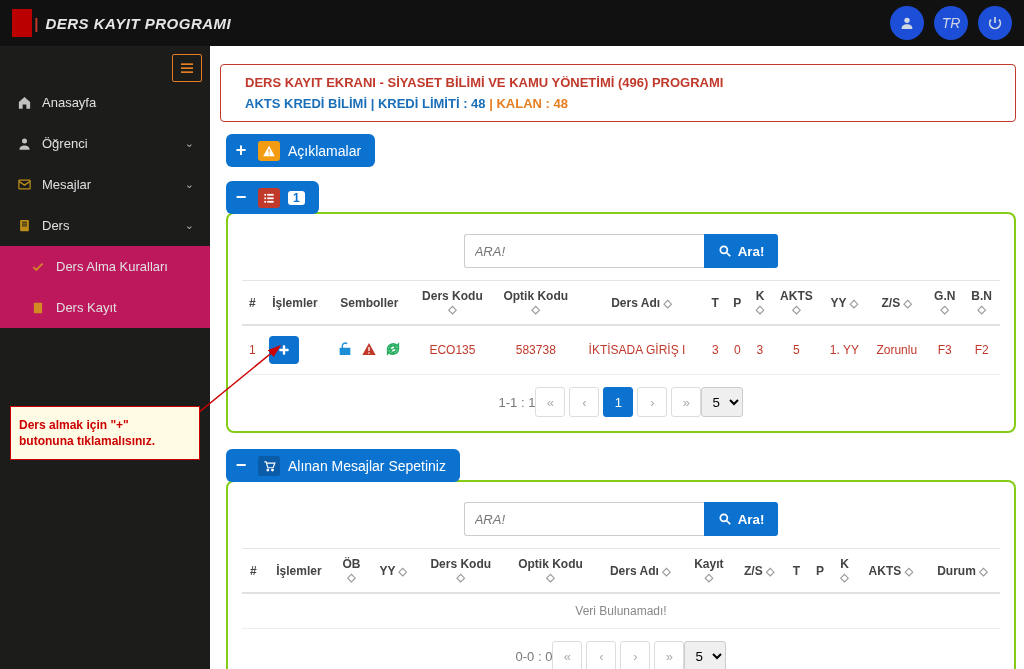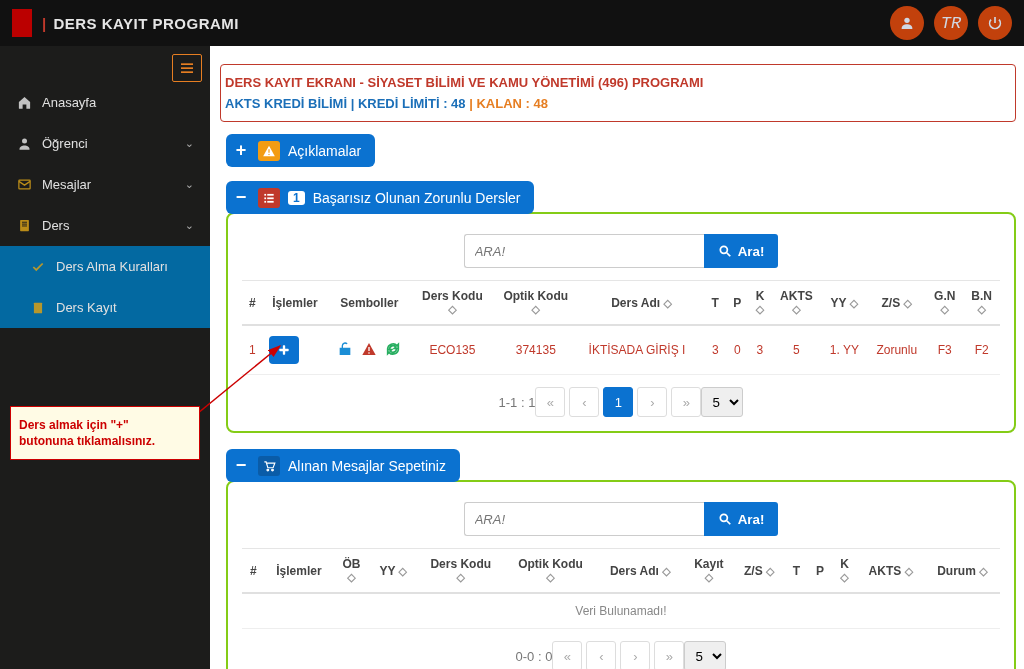--- a/index.html
+++ b/index.html
@@ -1,41 +1,41 @@
 <!DOCTYPE html>
 <html><head>
 <meta charset="utf-8">
 <style>
   * { box-sizing: border-box; margin: 0; padding: 0; }
   body { font-family: "Segoe UI", Arial, sans-serif; font-size: 13px; background: #fff; color: #333; }
   .topbar { height: 46px; background: #111; display: flex; align-items: center; padding: 0 12px; justify-content: space-between; }
-  .topbar-left { display: flex; align-items: center; gap: 8px; }
+  .topbar-left { display: flex; align-items: center; gap: 0; font-style: italic; }
   .logo { width: 20px; height: 28px; background: #b00; display: inline-block; }
   .top-title { color: #e6e6e6; font-weight: 600; letter-spacing: .5px; font-size: 15px; }
   .top-title span.sep { color: #c0392b; font-weight: 700; padding: 0 2px; }
   .top-right { display: flex; gap: 10px; }
-  .top-btn { width: 34px; height: 34px; border-radius: 50%; background: #c2410c; color:#d0d7e3; display:flex; align-items:center; justify-content:center; font-size:17px; font-style: italic; cursor:pointer;font-family:Liberation Mono, monospace; }
+  .top-btn { width: 34px; height: 34px; border-radius: 50%; background: #1d4ed8; color:#d0d7e3; display:flex; align-items:center; justify-content:center; font-size:14px; font-style: italic; cursor:pointer; }
   .layout { display: flex; min-height: calc(100vh - 46px); }
   .sidebar { width: 210px; background: #1c1c1b; color: #ddd; position: relative; }
   .burger-row { display:flex; justify-content:flex-end; padding:8px 8px 0; }
   .burger { width:30px; height:28px; border:1px solid #e67e22; color:#e67e22; background:transparent; display:flex; align-items:center; justify-content:center; font-size:16px; border-radius:2px; cursor:pointer; }
   .nav-item { display:flex; align-items:center; justify-content:space-between; padding: 13px 16px; color:#e0e0e0; cursor:pointer; font-size:13px; }
   .nav-label { display:flex; align-items:center; gap:10px; }
   .nav-icon { width:16px; display:inline-flex; justify-content:center; color:#e0e0e0; opacity:.85; }
   .nav-icon.mail { color:#d6a018; }
   .nav-icon.doc { color:#d6a018; }
   .caret { font-size:11px; color:#aaa; }
-  .nav-sub { background:#0369a1; }
+  .nav-sub { background:#be185d; }
   .nav-sub .nav-item { padding-left: 30px; }
   .nav-sub .nav-icon { color:#d6a018; }
   .callout { position:absolute; left:10px; right:10px; top:360px; background:#fffbe5; border:1px solid #c00; color:#c00; padding:10px 8px; font-size:12px; font-weight:700; line-height:1.35; z-index:5; }
   .arrow-svg { position:absolute; left:170px; top:230px; width:180px; height:170px; z-index:4; pointer-events:none; }
 
   .content { flex:1; padding: 18px 8px 18px 10px; background:#fff; }
-  .banner { border:1px solid #c0392b; border-radius:4px; padding:10px 4px; display:flex; justify-content:space-between; align-items:center; margin-bottom:12px; flex-wrap:wrap; gap:6px; }
+  .banner { border:1px solid #c0392b; border-radius:4px; padding:10px 24px; display:flex; justify-content:space-between; align-items:center; margin-bottom:12px; flex-wrap:wrap; gap:6px; }
   .banner-left { color:#c0392b; font-weight:600; font-size:13px; }
   .banner-right { color:#1b6fb8; font-weight:600; font-size:13px; }
   .banner-right .orange { color:#e67e22; }
   .banner-right .num { color:#1b6fb8; }
 
   .expander { margin: 0 0 14px 6px; }
   .exp-head { display:inline-flex; align-items:center; background:#0b72d0; color:#fff; border-radius:6px; padding:6px 14px 6px 6px; font-size:14px; gap:8px; }
   .exp-sign { font-weight:700; font-size:18px; width:18px; text-align:center; }
   .exp-icon { width:22px; height:20px; background:#f39c12; border-radius:3px; display:flex; align-items:center; justify-content:center; color:#fff; font-weight:700; font-size:13px; }
   .exp-icon.red { background:#c0392b; }
@@ -224,21 +224,20 @@
           <svg viewBox="0 0 24 24" fill="#fff">
               <rect x="4" y="5" width="3" height="3"></rect>
               <rect x="9" y="5" width="11" height="3"></rect>
               <rect x="4" y="11" width="3" height="3"></rect>
               <rect x="9" y="11" width="11" height="3"></rect>
               <rect x="4" y="17" width="3" height="3"></rect>
               <rect x="9" y="17" width="11" height="3"></rect>
             </svg>
         </span>
         <span class="exp-badge">1</span>
-        <span>Başarısız Olunan Zorunlu Dersler</span>
       </div>
     </div>
     <div class="panel">
       <div class="search-row">
         <input class="search-input" placeholder="ARA!" style="">
         <button class="search-btn">
           <svg viewBox="0 0 24 24" width="14" height="14" fill="none" stroke="#fff" stroke-width="3">
               <circle cx="10" cy="10" r="6"></circle>
               <line x1="15" y1="15" x2="21" y2="21"></line>
             </svg>
@@ -286,21 +285,21 @@
                       <rect x="11" y="9" width="2" height="6" fill="#fff"></rect>
                       <rect x="11" y="17" width="2" height="2" fill="#fff"></rect>
                     </svg></span>
                 <span class="refresh"><svg viewBox="0 0 24 24" width="16" height="16" fill="none" stroke="currentColor" stroke-width="2.5">
                       <path d="M4 12a8 8 0 0 1 14-5l2-2v6h-6l2-2a5 5 0 0 0-9 3"></path>
                       <path d="M20 12a8 8 0 0 1-14 5l-2 2v-6h6l-2 2a5 5 0 0 0 9-3"></path>
                     </svg></span>
               </span>
             </td>
             <td>ECO135</td>
-            <td>374135</td>
+            <td>583738</td>
             <td style="text-align:left;padding-left:10px;">İKTİSADA GİRİŞ I</td>
             <td>3</td>
             <td>0</td>
             <td>3</td>
             <td>5</td>
             <td>1. YY</td>
             <td>Zorunlu</td>
             <td>F3</td>
             <td>F2</td>
           </tr>

